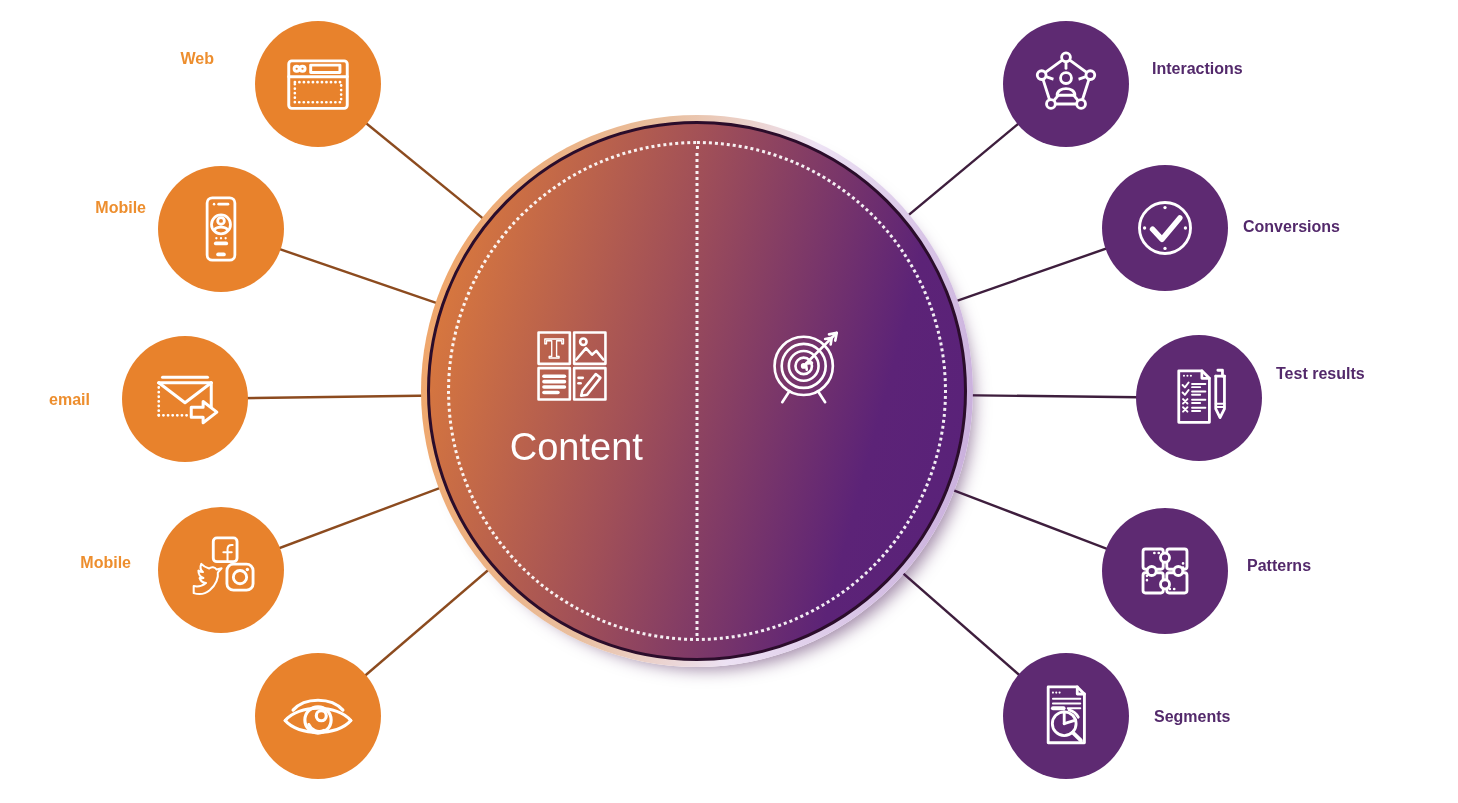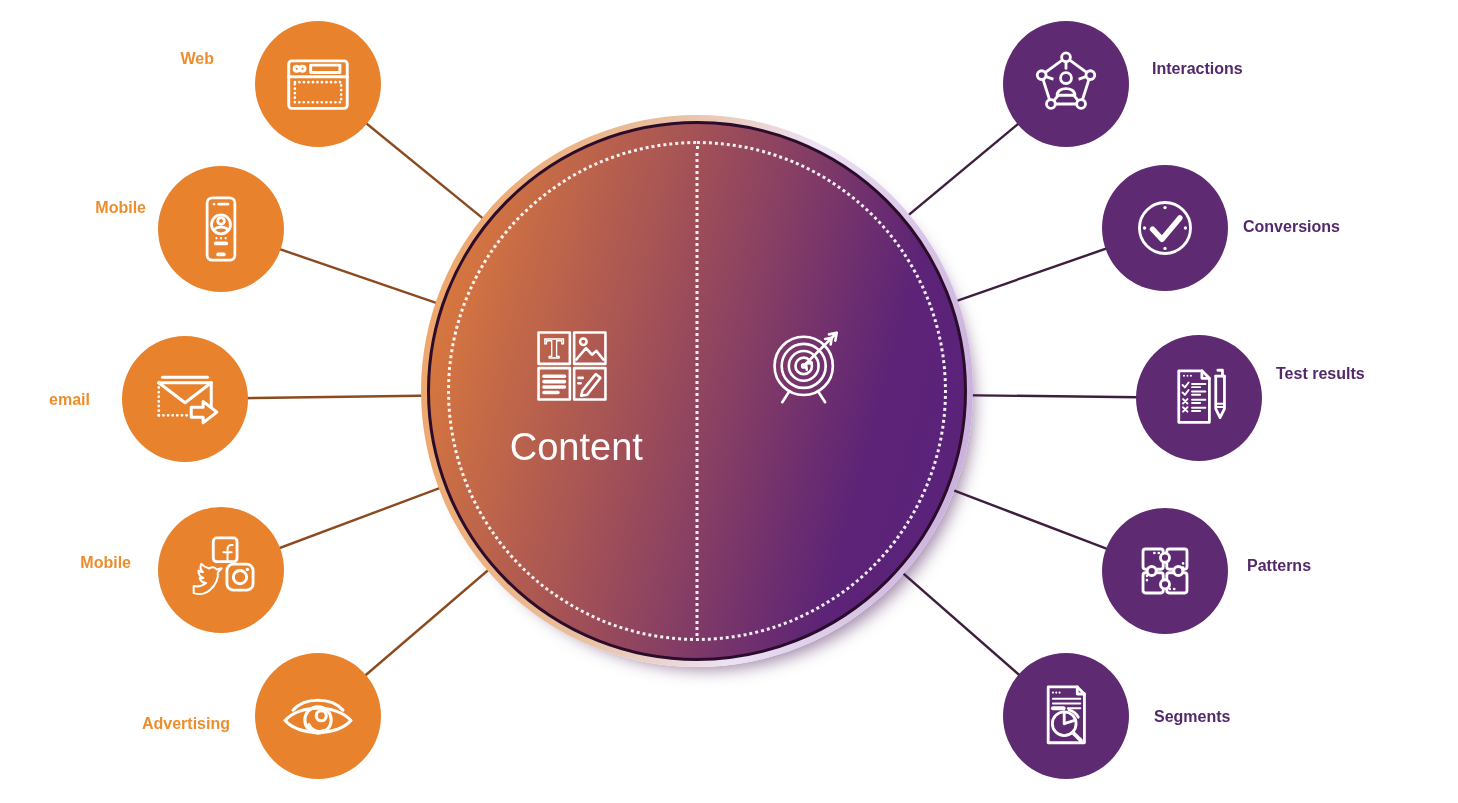--- a/index.html
+++ b/index.html
@@ -176,21 +176,20 @@
   <div class="node orange" style="left:255px;top:653px">
     <svg class="ic" width="84" height="84" viewBox="0 0 64 64">
       <path d="M13,27.5 C22,17.5 42,17.5 51,27.5"></path>
       <path d="M7,35.5 C17,23 47,23 57,35.5"></path>
       <path d="M7,35.5 C17,47.5 47,47.5 57,35.5"></path>
       <circle cx="32" cy="35" r="10"></circle>
       <circle cx="34.5" cy="31.8" r="3.8"></circle>
       <path d="M25,38.5 a8.5,8.5 0 0 0 11.5,4.5"></path>
     </svg>
   </div>
-  <div class="nlabel ol" style="left:20px;top:715px;width:210px">Advertising</div>
 
   <div class="node purple" style="left:1003px;top:21px">
     <svg class="ic" width="76" height="76" viewBox="0 0 64 64">
       <path d="M32,9.5 L52.5,24.5 L44.7,48.8 L19.3,48.8 L11.5,24.5 Z"></path>
       <line x1="32" y1="9.5" x2="32" y2="19"></line>
       <line x1="52.5" y1="24.5" x2="41" y2="28.5"></line>
       <line x1="44.7" y1="48.8" x2="38" y2="41"></line>
       <line x1="19.3" y1="48.8" x2="26" y2="41"></line>
       <line x1="11.5" y1="24.5" x2="23" y2="28.5"></line>
       <circle class="bg bgn" cx="32" cy="31" r="11"></circle>

